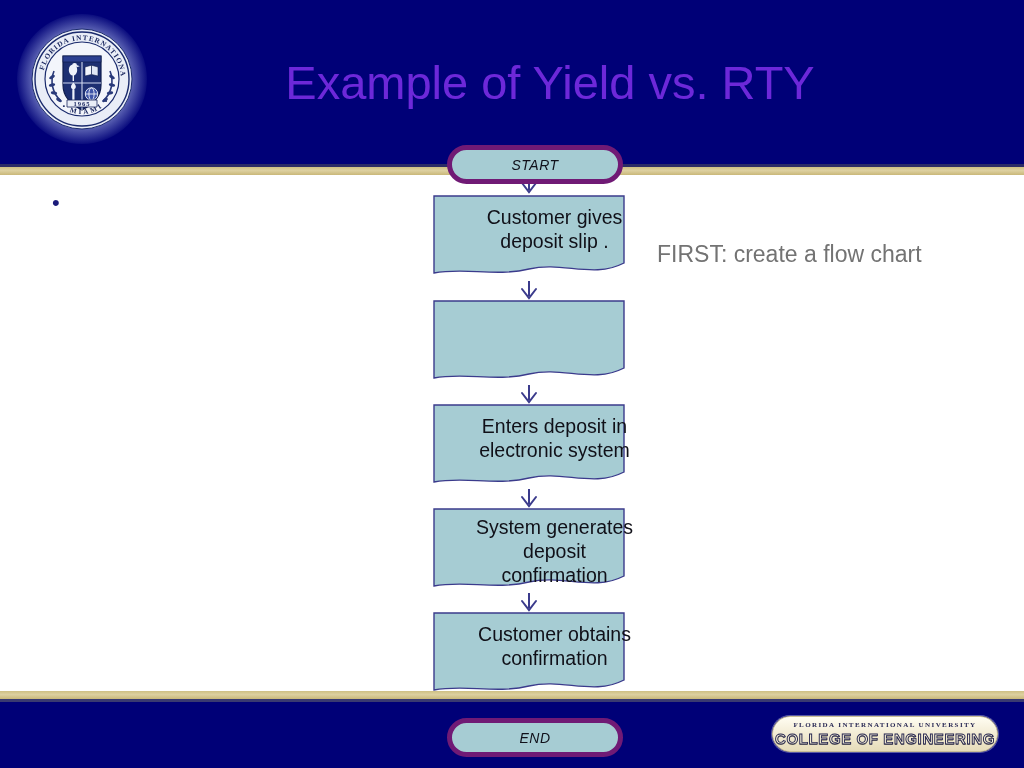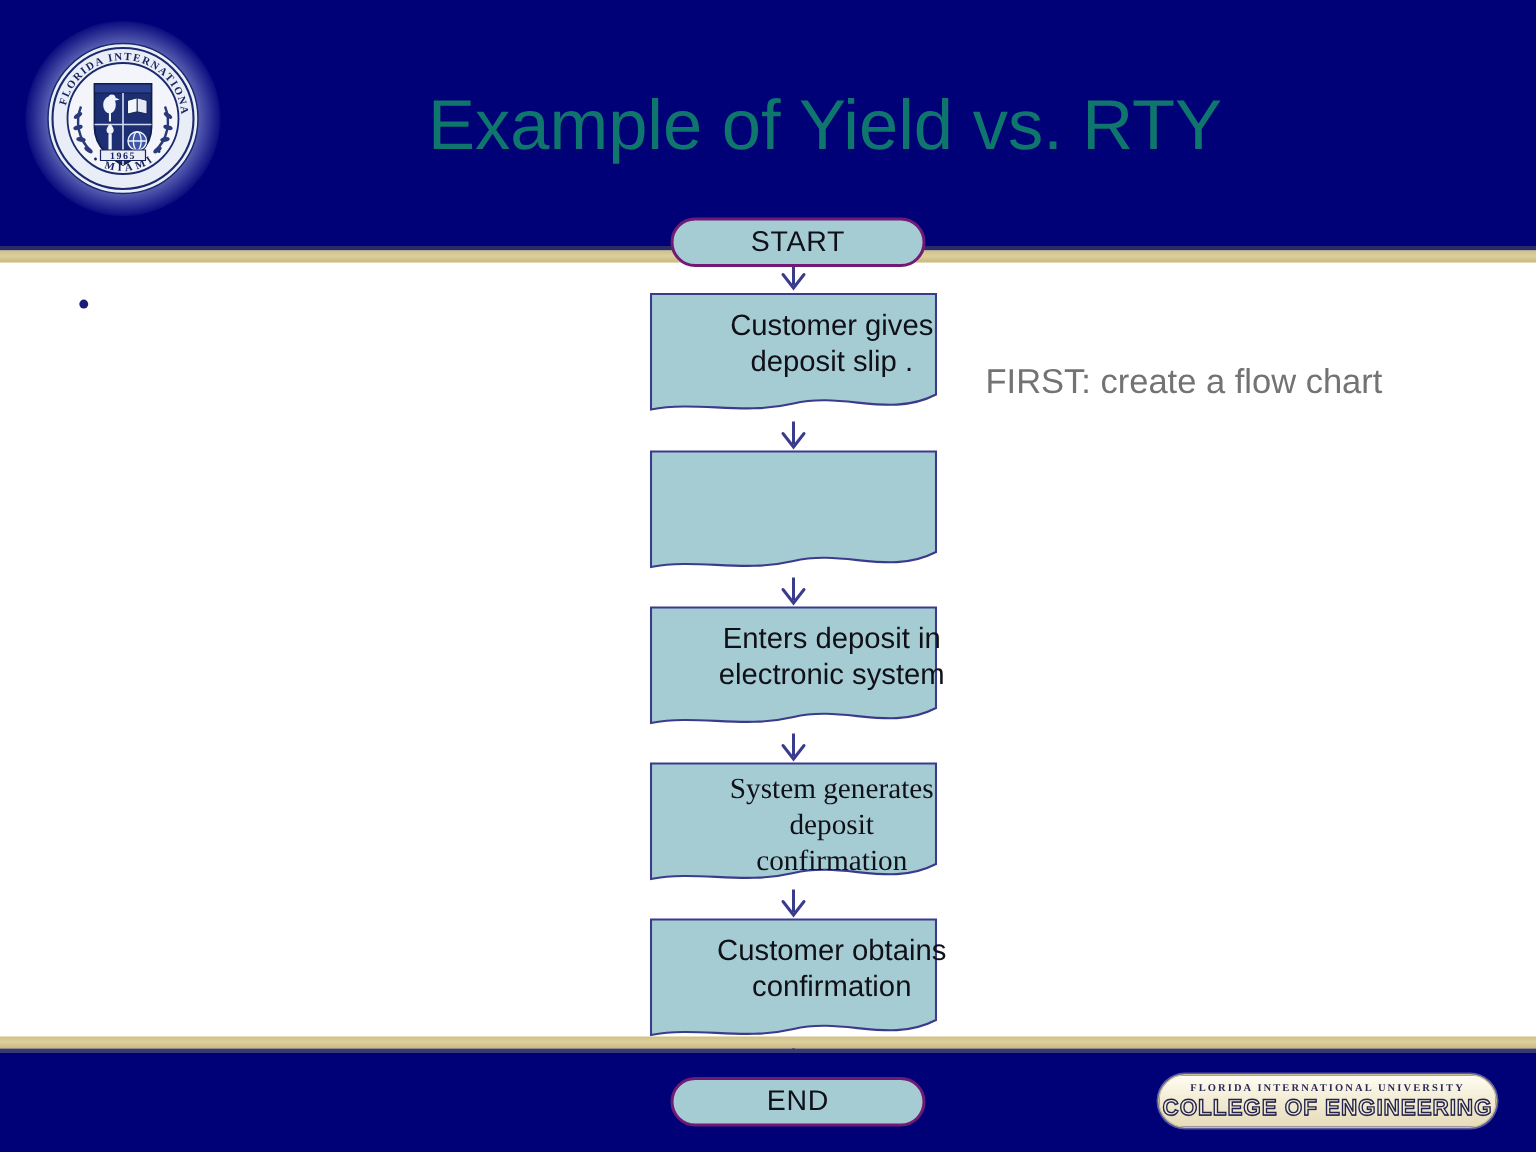--- a/index.html
+++ b/index.html
@@ -62,21 +62,21 @@
     background: #000077;
   }
 
   
   .slide-title {
     position: absolute;
     left: 170px;
     top: 58px;
     width: 760px;
     text-align: center;
-    color: #0f766e;
+    color: #6d28d9;
     font-size: 47px;
     line-height: 1.05;
     letter-spacing: 0px;
     white-space: nowrap;
   }
 
   
   .seal-wrap {
     position: absolute;
     left: 17px;
@@ -139,28 +139,29 @@
     position: absolute;
     left: 0; top: 0;
     width: 1024px;
     height: 768px;
     pointer-events: none;
   }
 
   .terminator {
     position: absolute;
     background: #a6ccd3;
-    border: 2px solid #701a75;
+    border: 5px solid #701a75;
     border-radius: 60px;
     color: #10101a;
-    font-size: 19px;
+    font-size: 14px;
     display: flex;
     align-items: center;
     justify-content: center;
     letter-spacing: 0.5px;
+    font-style: italic;
   }
   #node-start { left: 447px; top: 145px; width: 166px; height: 29px; }
   #node-end   { left: 447px; top: 718px; width: 166px; height: 29px; }
 
   .doc-node {
     position: absolute;
     width: 192px;
   }
   .doc-node svg {
     position: absolute;
@@ -180,21 +181,21 @@
 
   #node-1 { left: 433px; top: 195px; height: 88px; }
   #node-2 { left: 433px; top: 300px; height: 88px; }
   #node-3 { left: 433px; top: 404px; height: 88px; }
   #node-4 { left: 433px; top: 508px; height: 88px; }
   #node-5 { left: 433px; top: 612px; height: 88px; }
 
   #node-1 .doc-label { top: 10px; }
   #node-2 .doc-label { top: 10px; }
   #node-3 .doc-label { top: 10px; }
-  #node-4 .doc-label { top: 7px; font-family: Liberation Serif, serif; }
+  #node-4 .doc-label { top: 7px; }
   #node-5 .doc-label { top: 10px; }
 
   
   .coe-badge {
     position: absolute;
     left: 772px;
     top: 716px;
     width: 224px;
     height: 34px;
     border-radius: 18px;

